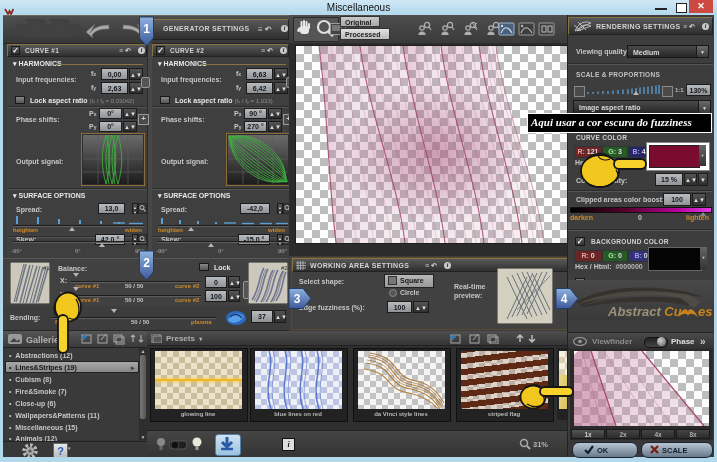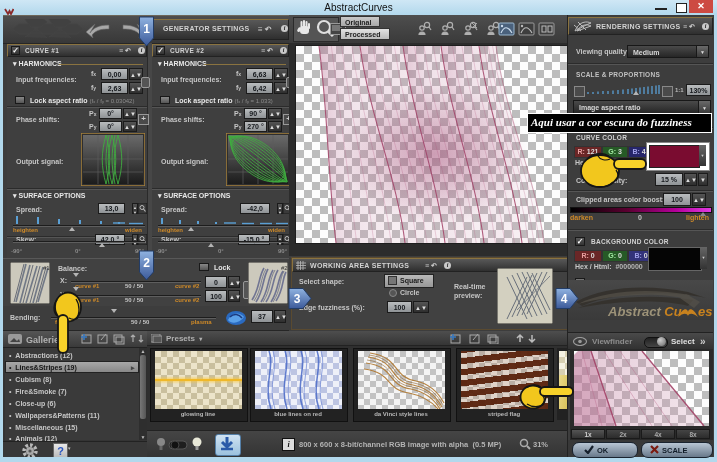--- a/index.html
+++ b/index.html
@@ -19,21 +19,21 @@
 .ddb{position:absolute;right:0;top:0;bottom:0;width:11px;background:linear-gradient(#6a6a6a,#3a3a3a);border-left:1px solid #181818;color:#ddd;font:5px "Liberation Sans";text-align:center;}
 .shdr{font:bold 7px "Liberation Sans";color:#d2d2d2;letter-spacing:0.3px;}
 </style></head>
 <body>
 
 <div class="ab" style="left:0;top:0;width:717px;height:15px;background:linear-gradient(#cfe7f5,#b2d8ec);"></div>
 <div class="ab" style="left:4px;top:2px;width:10px;height:10px;">
 <svg width="10" height="10">
       <path d="M1 3 L4 8 L5.5 5 L7 8 L9.5 3" stroke="#8a2a2a" stroke-width="1.8" fill="none"></path>
     </svg></div>
-<div class="ab" style="left:0;top:2px;width:717px;text-align:center;font:10px 'Liberation Sans';color:#111;">AbstractCurves</div>
+<div class="ab" style="left:0;top:2px;width:717px;text-align:center;font:10px 'Liberation Sans';color:#111;">Miscellaneous</div>
 <div class="ab" style="left:655px;top:8px;width:12px;height:2px;background:#222;"></div>
 <div class="ab" style="left:676px;top:3px;width:9px;height:8px;border:1.5px solid #222;background:#fff;"></div>
 <div class="ab" style="left:689px;top:0;width:24px;height:13px;background:#cd4a42;color:#fff;font:bold 9px 'Liberation Sans';text-align:center;line-height:13px;">✕</div>
 
 <div class="ab" style="left:3px;top:15px;width:711px;height:442px;background:#3d3d3d;border-top:1px solid #6d675a;"></div>
 
 <div class="ab" style="left:3px;top:16px;width:286px;height:27px;background:linear-gradient(#4e4e4e,#383838);border-bottom:1px solid #262626;">
 <svg class="ab" style="left:5px;top:3px;" width="105" height="21">
       <g stroke="#444" fill="#414141" stroke-width="1">
 <path d="M5 10 l6 -5 l10 0 l6 5 l-6 5 l-10 0 z"></path>
@@ -437,21 +437,20 @@
       <circle cx="20" cy="8" r="4" fill="#111" stroke="#444"></circle>
   <circle cx="42" cy="5" r="4.5" fill="#e8e8d8"></circle>
       <rect x="40.5" y="9" width="3" height="4" fill="#999"></rect>
  </svg>
  <div class="ab" style="left:68px;top:3px;width:24px;height:20px;background:linear-gradient(#cfe2f2,#9cc2de);border:1px solid #5580a8;border-radius:3px;"></div>
  <svg class="ab" style="left:72px;top:5px;" width="16" height="16">
       <path d="M8 1 L8 9 M3 6 L8 11 L13 6" stroke="#2a5aa8" stroke-width="3" fill="none"></path>
       <path d="M2 13 L14 13" stroke="#2a5aa8" stroke-width="2.5"></path>
     </svg>
  <div class="ab" style="left:135px;top:7px;width:11px;height:11px;background:#ddd;border:1px solid #111;color:#111;font:bold italic 8px 'Liberation Serif';text-align:center;line-height:11px;">i</div>
- <div class="ab" style="left:152px;top:9px;font:bold 7.5px 'Liberation Sans';color:#b4b4b4;">800 x 600 x 8-bit/channel RGB image with alpha&nbsp; (0.5 MP)</div>
  <svg class="ab" style="left:372px;top:7px;" width="12" height="12">
       <circle cx="5" cy="5" r="3.5" stroke="#aaa" stroke-width="1.5" fill="none"></circle>
       <path d="M8 8 L11 11" stroke="#aaa" stroke-width="2"></path>
     </svg>
  <div class="ab" style="left:386px;top:9px;font:bold 7.5px 'Liberation Sans';color:#b4b4b4;">31%</div>
 </div>
 
 <div class="ab" style="left:0;top:457px;width:717px;height:5px;background:#b2d8ec;"></div>
 <div class="ab" style="left:0;top:13px;width:3px;height:449px;background:#b2d8ec;"></div>
 <div class="ab" style="left:713px;top:13px;width:4px;height:449px;background:#b2d8ec;"></div>
@@ -702,21 +701,21 @@
 </div>
 
 <div class="ab" style="left:568px;top:332px;width:145px;height:16px;background:linear-gradient(#4a4a4a,#323232);border-top:1px solid #222;border-bottom:1px solid #222;">
  <svg class="ab" style="left:5px;top:4px;" width="14" height="9">
       <ellipse cx="7" cy="4.5" rx="6.5" ry="4" stroke="#999" fill="none" stroke-width="1.2"></ellipse>
       <circle cx="7" cy="4.5" r="1.8" fill="#999"></circle>
     </svg>
  <div class="ab" style="left:24px;top:4px;font:bold 8px 'Liberation Sans';color:#8d8d8d;">Viewfinder</div>
  <div class="ab" style="left:76px;top:4px;width:22px;height:9px;background:linear-gradient(#222,#444);border-radius:5px;border:1px solid #111;"></div>
  <div class="ab" style="left:89px;top:4px;width:9px;height:9px;border-radius:50%;background:radial-gradient(circle at 35% 35%,#ccc,#666);"></div>
- <div class="ab" style="left:103px;top:4px;font:bold 8px 'Liberation Sans';color:#e0e0e0;">Select</div>
+ <div class="ab" style="left:103px;top:4px;font:bold 8px 'Liberation Sans';color:#e0e0e0;">Phase</div>
  <div class="ab" style="left:132px;top:3px;font:bold 10px 'Liberation Sans';color:#ccc;">»</div>
 </div>
 
 <div class="ab" style="left:570px;top:349px;width:143px;height:79px;background:#2a2a2a;"></div>
 <div class="ab" style="left:574px;top:351px;width:135px;height:75px;background-image:conic-gradient(#bdbdbd 90deg,#fdfdfd 90deg 180deg,#bdbdbd 180deg 270deg,#fdfdfd 270deg);background-size:16px 16px;"></div>
 <svg class="ab" style="left:574px;top:351px;" width="135" height="75" viewBox="0 0 135 77" preserveAspectRatio="none">
  <defs>
       <linearGradient id="lb" x1="0" y1="0" x2="1" y2="0">
         <stop offset="0" stop-color="#c07a9c" stop-opacity="0.4"></stop>
         <stop offset="1" stop-color="#d8a8c0" stop-opacity="0.28"></stop>

